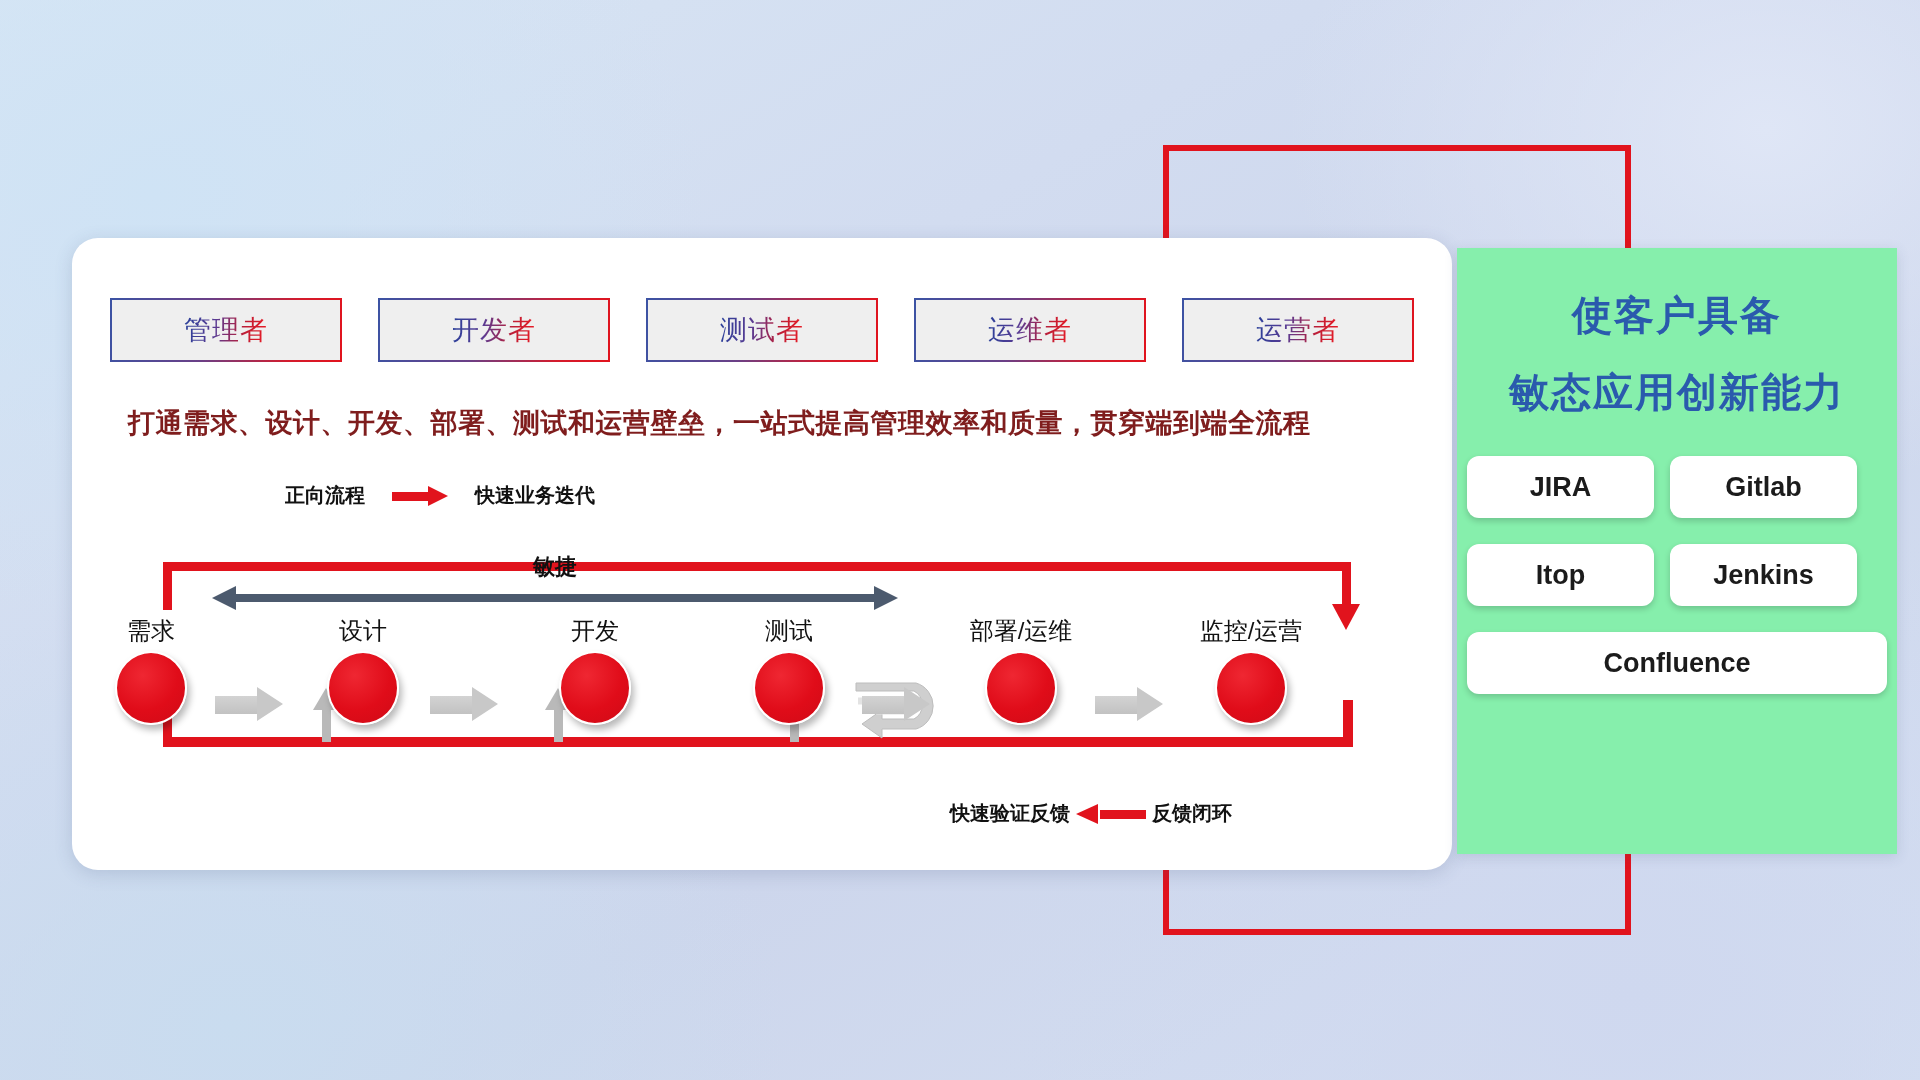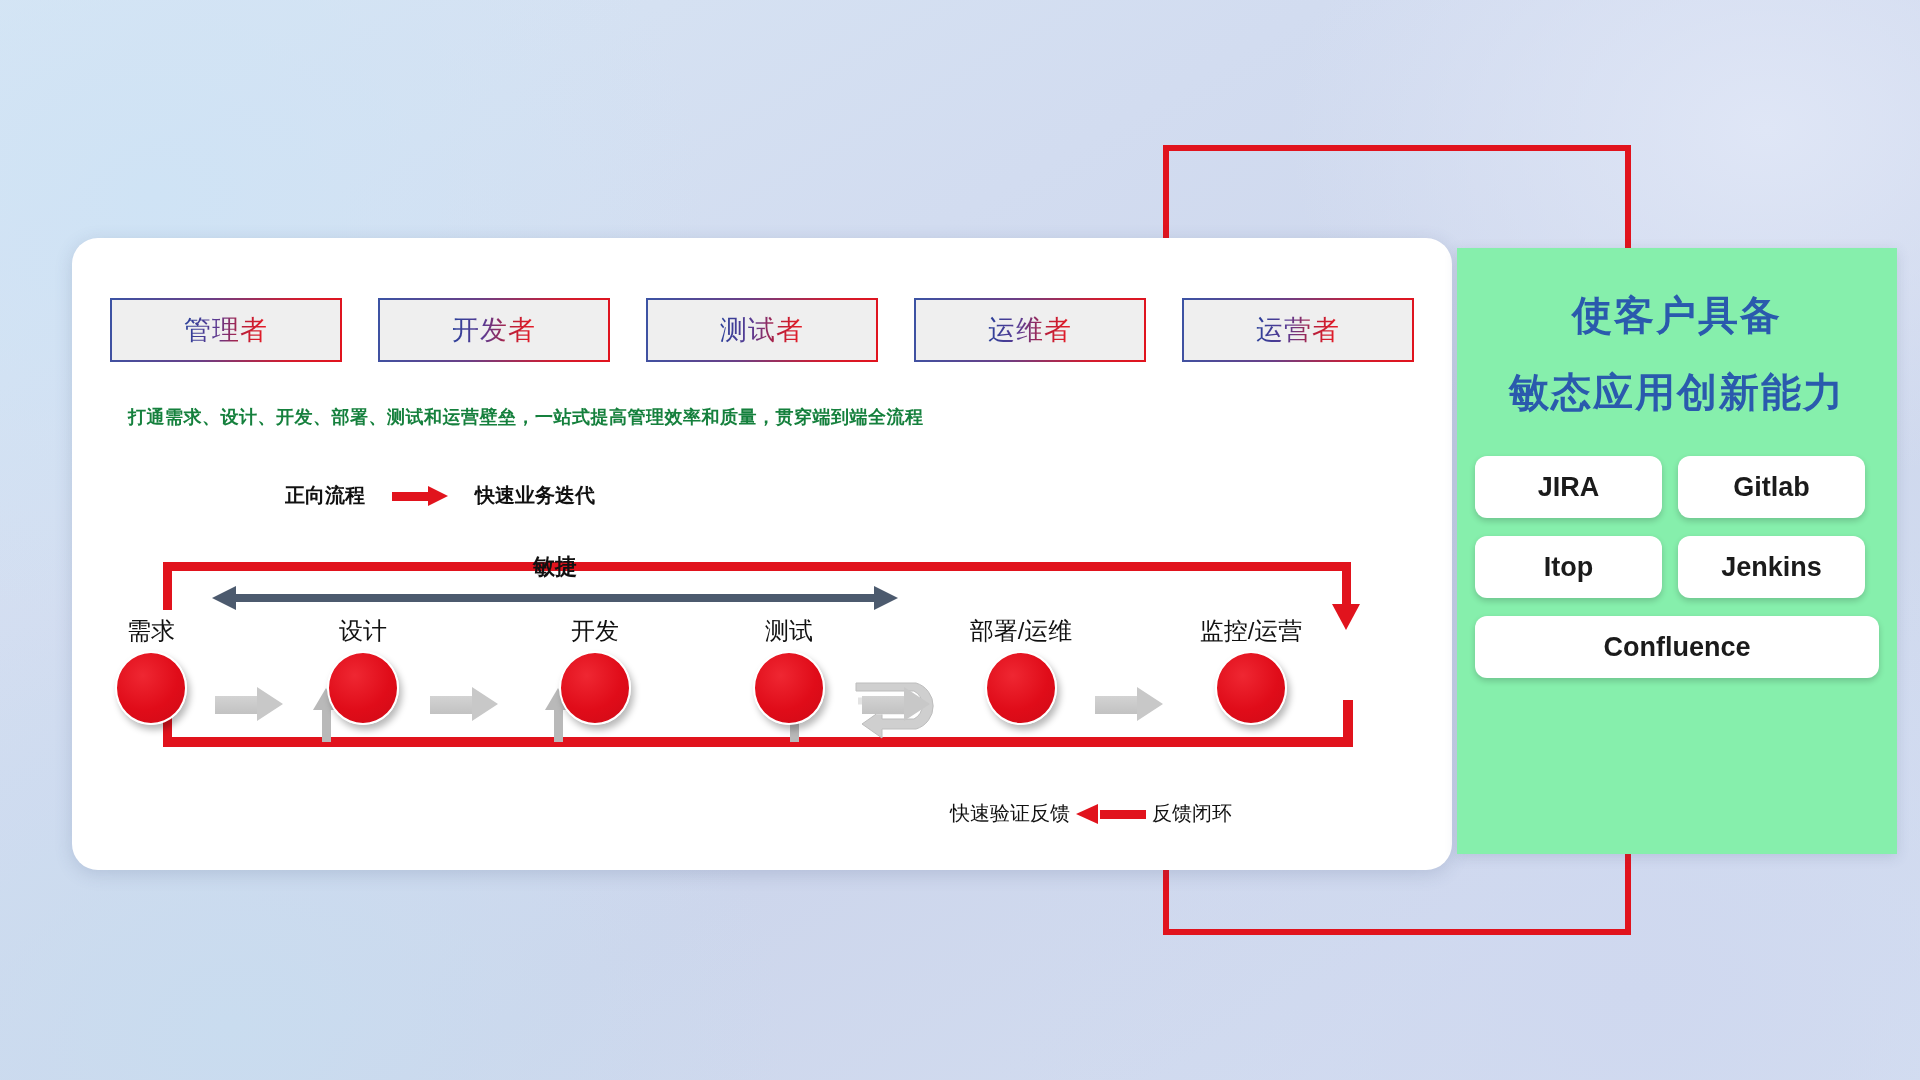--- a/index.html
+++ b/index.html
@@ -37,34 +37,34 @@
       -webkit-mask:linear-gradient(#000 0 0) content-box,linear-gradient(#000 0 0);
       -webkit-mask-composite:xor; mask-composite:exclude;
       pointer-events:none;
   }
   .role-label { font-size:27px; font-weight:500; letter-spacing:1px;
       background:linear-gradient(95deg,#28409a 0%,#5b3b92 38%,#c01d34 72%,#ed1c24 100%);
       -webkit-background-clip:text; background-clip:text; color:transparent; }
 
   
   .headline { position:absolute; left:128px; top:405px; width:1300px;
-              font-size:18px; font-weight:bold; color:#15803d; letter-spacing:.5px;
+              font-size:27px; font-weight:bold; color:#7f1d1d; letter-spacing:.5px;
               white-space:nowrap; }
 
   
   .fwd { position:absolute; left:285px; top:482px; display:flex; align-items:center; gap:27px;
          font-size:20px; font-weight:bold; color:#111; }
   .fwd-arrow { width:56px; height:20px; position:relative; }
   .fwd-arrow::before{content:"";position:absolute;left:0;top:6px;width:38px;height:9px;background:#e1131d;}
   .fwd-arrow::after{content:"";position:absolute;left:36px;top:0;border-left:20px solid #e1131d;
         border-top:10px solid transparent;border-bottom:10px solid transparent;}
 
   
   .fbk { position:absolute; left:950px; top:800px; display:flex; align-items:center; gap:6px;
-         font-size:20px; font-weight:normal; color:#111; }
+         font-size:20px; font-weight:bold; color:#111; }
   .fbk-arrow { width:70px; height:20px; position:relative; }
   .fbk-arrow::before{content:"";position:absolute;right:0;top:6px;width:46px;height:9px;background:#e1131d;}
   .fbk-arrow::after{content:"";position:absolute;left:0;top:0;border-right:22px solid #e1131d;
         border-top:10px solid transparent;border-bottom:10px solid transparent;}
 
   
   .span-wrap { position:absolute; }
   .span-label { position:absolute; width:100%; text-align:center; top:-34px;
                 font-size:22px; font-weight:bold; color:#111; white-space:nowrap; }
   .span-bar { position:absolute; left:22px; right:22px; top:8px; height:8px; background:#4c5a6e; }
@@ -111,21 +111,21 @@
         border-left:26px solid #c8c8c8;border-top:17px solid transparent;border-bottom:17px solid transparent;}
 
   .loop-glyph { position:absolute; top:64px; left:742px; width:90px; height:72px; }
 
   
   .panel { position:absolute; left:1432px; top:248px; width:440px; height:606px;
            background:#86efac; box-shadow:0 3px 12px rgba(60,80,120,.16);margin-left:25px; }
   .panel-title { text-align:center; color:#2a5aad; font-weight:bold; letter-spacing:2px; }
   .panel-title.l1 { margin-top:40px; font-size:40px; }
   .panel-title.l2 { margin-top:22px; font-size:40px; }
-  .tools { margin-top:36px; padding:0 18px; display:flex; flex-wrap:wrap; gap:18px 16px; }
+  .tools { margin-top:36px; padding:0 10px; display:flex; flex-wrap:wrap; gap:26px 16px; }
   .tool { height:62px; background:#fff; border-radius:12px; display:flex;
           align-items:center; justify-content:center; font-size:27px; font-weight:bold;
           color:#1b1b1b; box-shadow:0 3px 6px rgba(0,0,0,.18); }
   .tool.half { width:187px; }
   .tool.full { width:454px; }
 </style>
 </head>
 <body>
 
 <div class="stage">

